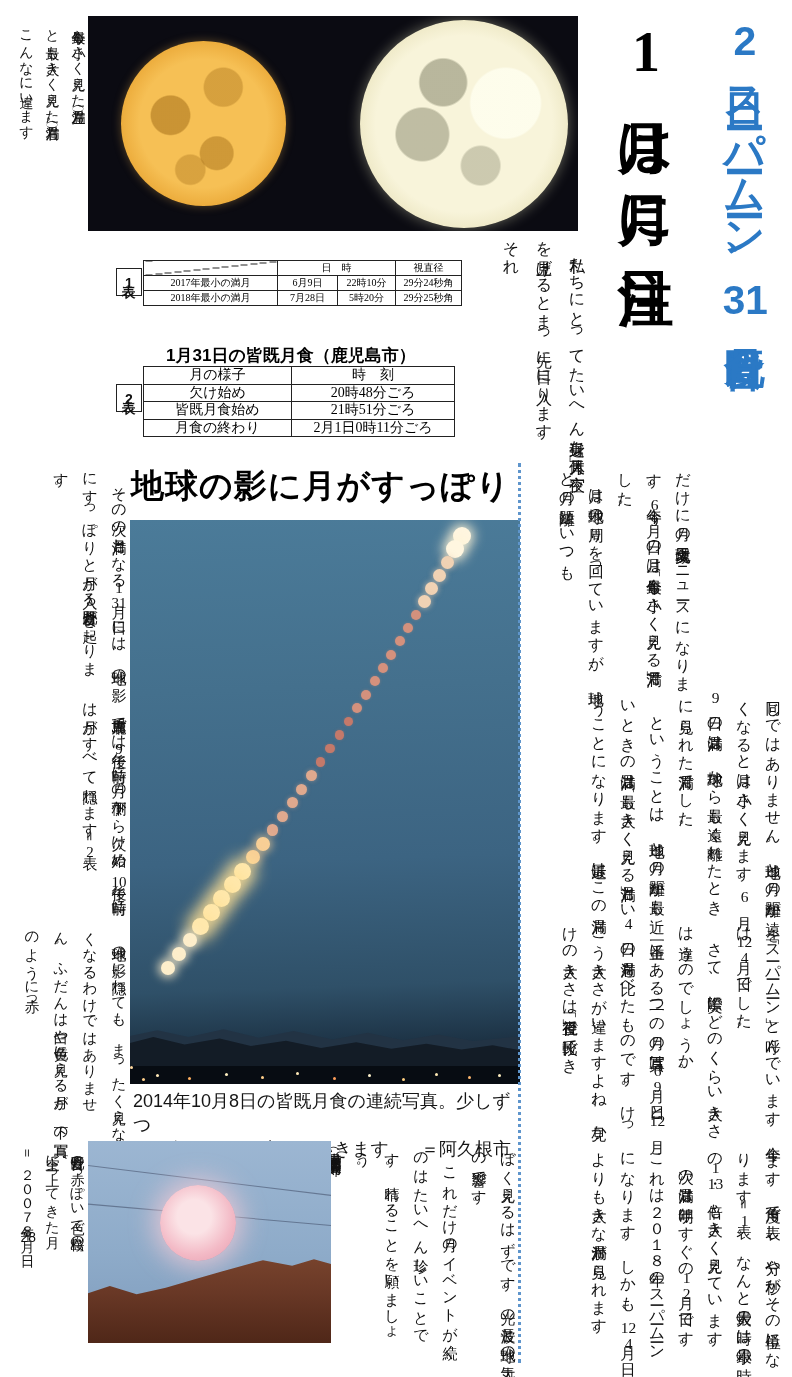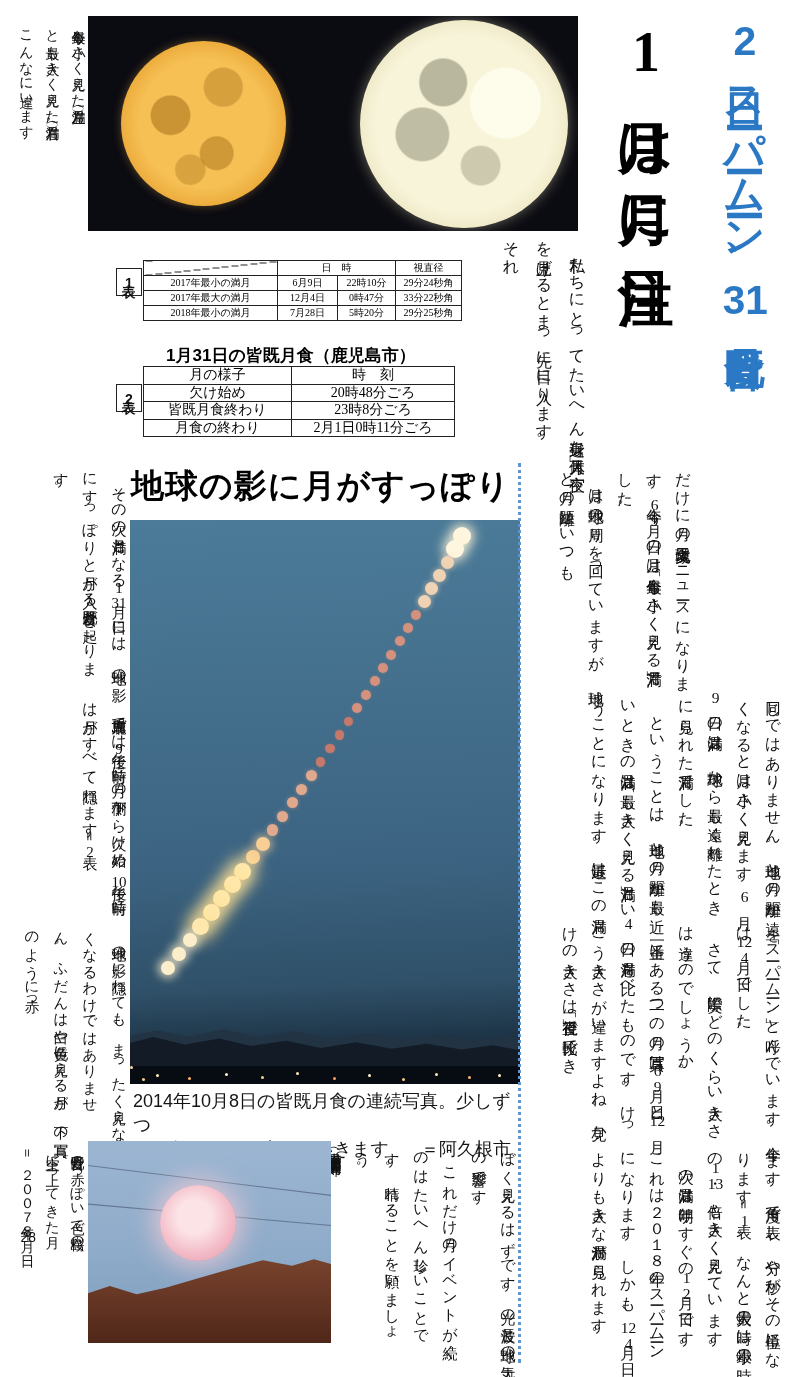--- a/index.html
+++ b/index.html
@@ -172,26 +172,20 @@
       </tr>
     </thead>
     <tbody>
         <tr>
           <td>2017年最小の満月</td>
           <td>6月9日</td>
           <td>22時10分</td>
           <td>29分24秒角</td>
         </tr>
         <tr>
-          <td>2017年最大の満月</td>
-          <td>12月4日</td>
-          <td>0時47分</td>
-          <td>33分22秒角</td>
-        </tr>
-        <tr>
           <td>2018年最小の満月</td>
           <td>7月28日</td>
           <td>5時20分</td>
           <td>29分25秒角</td>
         </tr>
       </tbody>
   </table>
 
   <div id="t2-title" class="tbl-title">1月31日の皆既月食（鹿児島市）</div>
   <div id="t2-label" class="tbl-label">表<span class="tcy">2</span></div>
@@ -205,22 +199,22 @@
         <th>月の様子</th>
         <th>時　刻</th>
       </tr>
     </thead>
     <tbody>
         <tr>
           <td>欠け始め</td>
           <td>20時48分ごろ</td>
         </tr>
         <tr>
-          <td>皆既月食終わり</td>
-          <td>23時8分ごろ</td>
+          <td>皆既月食始め</td>
+          <td>21時51分ごろ</td>
         </tr>
         <tr>
           <td>月食の終わり</td>
           <td>2月1日0時11分ごろ</td>
         </tr>
       </tbody>
   </table>
 
   <div id="section-heading">地球の影に月がすっぽり</div>
 

